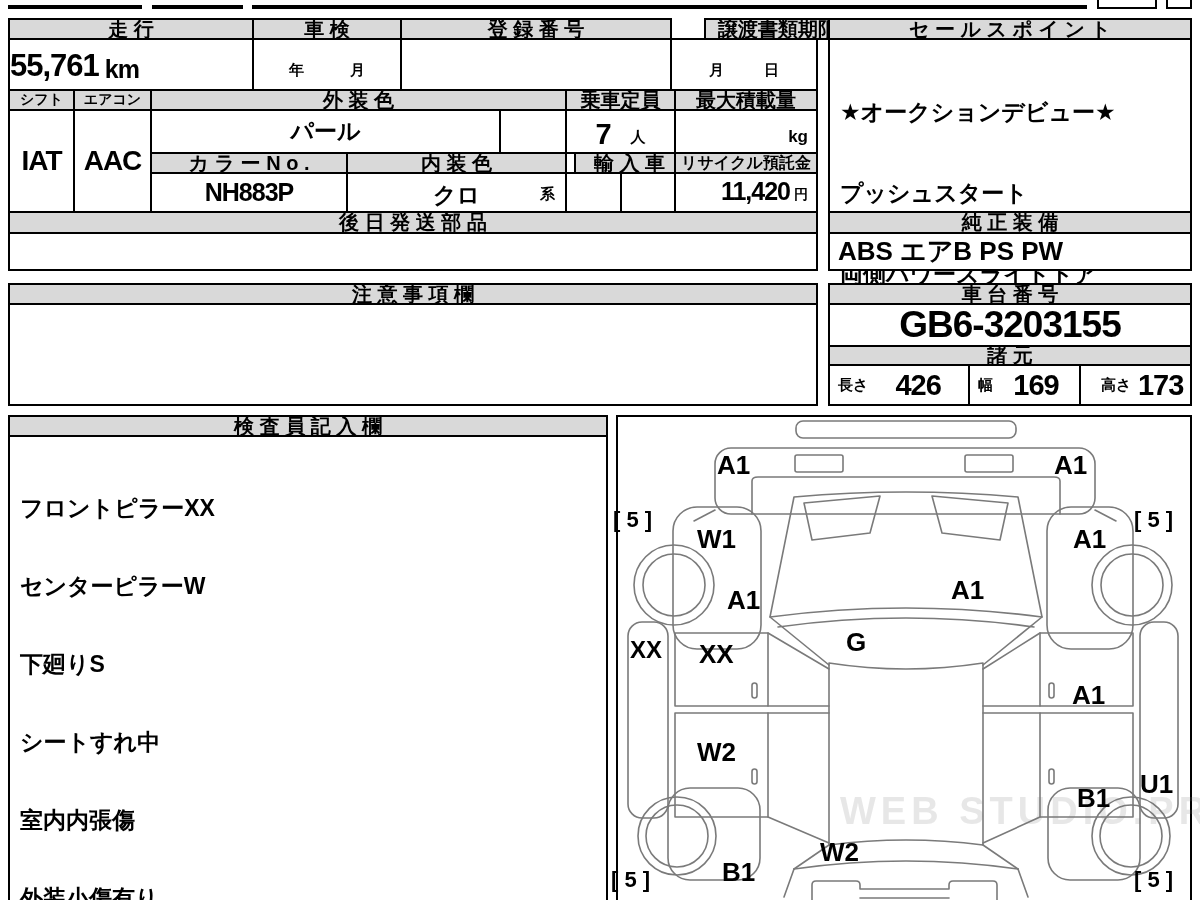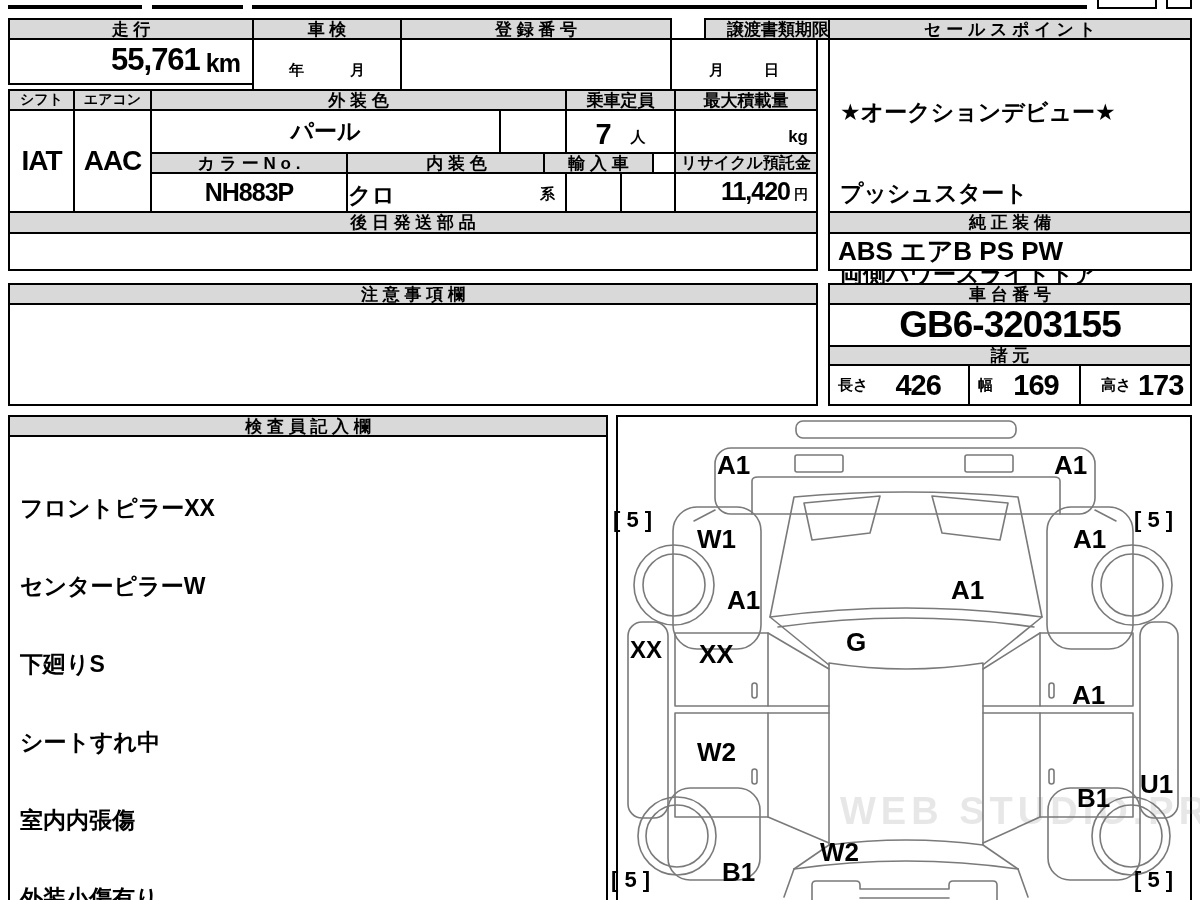--- a/index.html
+++ b/index.html
@@ -1,20 +1,20 @@
 <!DOCTYPE html>
 <html><head>
 <meta charset="utf-8">
 <style>
   html,body{margin:0;padding:0;background:#ffffff;}
   #screen{position:relative;width:1200px;height:900px;background:#ffffff;overflow:hidden;
           font-family:"Liberation Sans","DejaVu Sans",sans-serif;color:#000;}
   .cell{position:absolute;box-sizing:border-box;border:2px solid #000;background:#fff;}
   .hdr{background:#d9d9d9;display:flex;align-items:center;justify-content:center;
-       font-size:17px;font-weight:600;white-space:nowrap;overflow:hidden;}
+       font-size:20px;font-weight:600;white-space:nowrap;overflow:hidden;}
   .val{display:flex;align-items:center;justify-content:center;}
   .num{font-weight:bold;letter-spacing:-1px;}
   .cut{position:absolute;background:#000;height:4px;top:5px;}
   .cutbox{position:absolute;top:-4px;box-sizing:border-box;border:2px solid #000;height:13px;background:#fff;}
   .dlab{position:absolute;font-weight:bold;white-space:nowrap;line-height:1;}
   .txtblock{display:block;padding:8px 10px;font-weight:bold;}
   .txtblock div{line-height:30px;font-size:23px;white-space:nowrap;margin-top:48px;}
   .saleslines div{line-height:33px;font-size:23px;white-space:nowrap;}
   .watermark{position:absolute;left:838px;top:790px;font-size:38px;font-weight:bold;
              color:rgba(120,120,120,0.18);letter-spacing:5px;white-space:nowrap;}
@@ -36,21 +36,21 @@
   <div class="cell hdr" style="left:252px;top:18px;width:150px;height:22px;">
       <span>車 検</span>
     </div>
   <div class="cell hdr" style="left:400px;top:18px;width:272px;height:22px;">
       <span>登 録 番 号</span>
     </div>
   <div class="cell hdr" style="left:704px;top:18px;width:148px;height:22px;">
       <span>譲渡書類期限</span>
     </div>
 
-  <div class="cell" style="left:8px;top:38px;width:246px;height:47px;display:flex;align-items:flex-end;justify-content:flex-end;padding:0 12px 5px 0;">
+  <div class="cell" style="left:8px;top:38px;width:246px;height:53px;display:flex;align-items:flex-end;padding:0 12px 5px 0;">
     <span class="num" style="font-size:31px;">55,761</span>
     <span class="num" style="font-size:25px;margin-left:6px;">km</span>
   </div>
   <div class="cell" style="left:252px;top:38px;width:150px;height:53px;display:flex;align-items:flex-end;justify-content:center;gap:46px;padding-bottom:9px;font-size:15px;font-weight:600;">
     <span>年</span>
     <span>月</span>
   </div>
   <div class="cell" style="left:400px;top:38px;width:272px;height:53px;"></div>
   <div class="cell" style="left:670px;top:38px;width:148px;height:53px;display:flex;align-items:flex-end;justify-content:center;gap:40px;padding-bottom:9px;font-size:15px;font-weight:600;">
     <span>月</span>
@@ -90,32 +90,32 @@
   <div class="cell" style="left:674px;top:109px;width:144px;height:45px;display:flex;align-items:flex-end;justify-content:flex-end;padding:0 8px 5px 0;">
     <span style="font-size:17px;font-weight:bold;">kg</span>
   </div>
 
   <div class="cell hdr" style="left:150px;top:152px;width:198px;height:22px;">
       <span>カ ラ ー N o .</span>
     </div>
   <div class="cell hdr" style="left:346px;top:152px;width:221px;height:22px;">
       <span>内 装 色</span>
     </div>
-  <div class="cell hdr" style="left:543px;top:152px;width:111px;height:22px;">
+  <div class="cell hdr" style="left:574px;top:152px;width:111px;height:22px;">
       <span>輸 入 車</span>
     </div>
   <div class="cell hdr" style="left:674px;top:152px;width:144px;height:22px;font-size:16px;">
       <span>リサイクル預託金</span>
     </div>
 
   <div class="cell val" style="left:150px;top:172px;width:198px;height:41px;">
     <span class="num" style="font-size:25px;">NH883P</span>
   </div>
   <div class="cell" style="left:346px;top:172px;width:221px;height:41px;">
-    <span style="position:absolute;left:0;right:0;top:6px;font-size:23px;font-weight:bold;">クロ</span>
+    <span style="position:absolute;left:0;right:0;top:6px;text-align:center;font-size:23px;font-weight:bold;">クロ</span>
     <span style="position:absolute;right:10px;bottom:7px;font-size:15px;font-weight:600;">系</span>
   </div>
   <div class="cell" style="left:565px;top:172px;width:57px;height:41px;"></div>
   <div class="cell" style="left:620px;top:172px;width:56px;height:41px;"></div>
   <div class="cell" style="left:674px;top:172px;width:144px;height:41px;display:flex;align-items:flex-end;justify-content:flex-end;gap:4px;padding:0 8px 5px 0;">
     <span class="num" style="font-size:25px;">11,420</span>
     <span style="font-size:14px;font-weight:600;padding-bottom:2px;">円</span>
   </div>
 
   <div class="cell hdr" style="left:8px;top:211px;width:810px;height:23px;">

